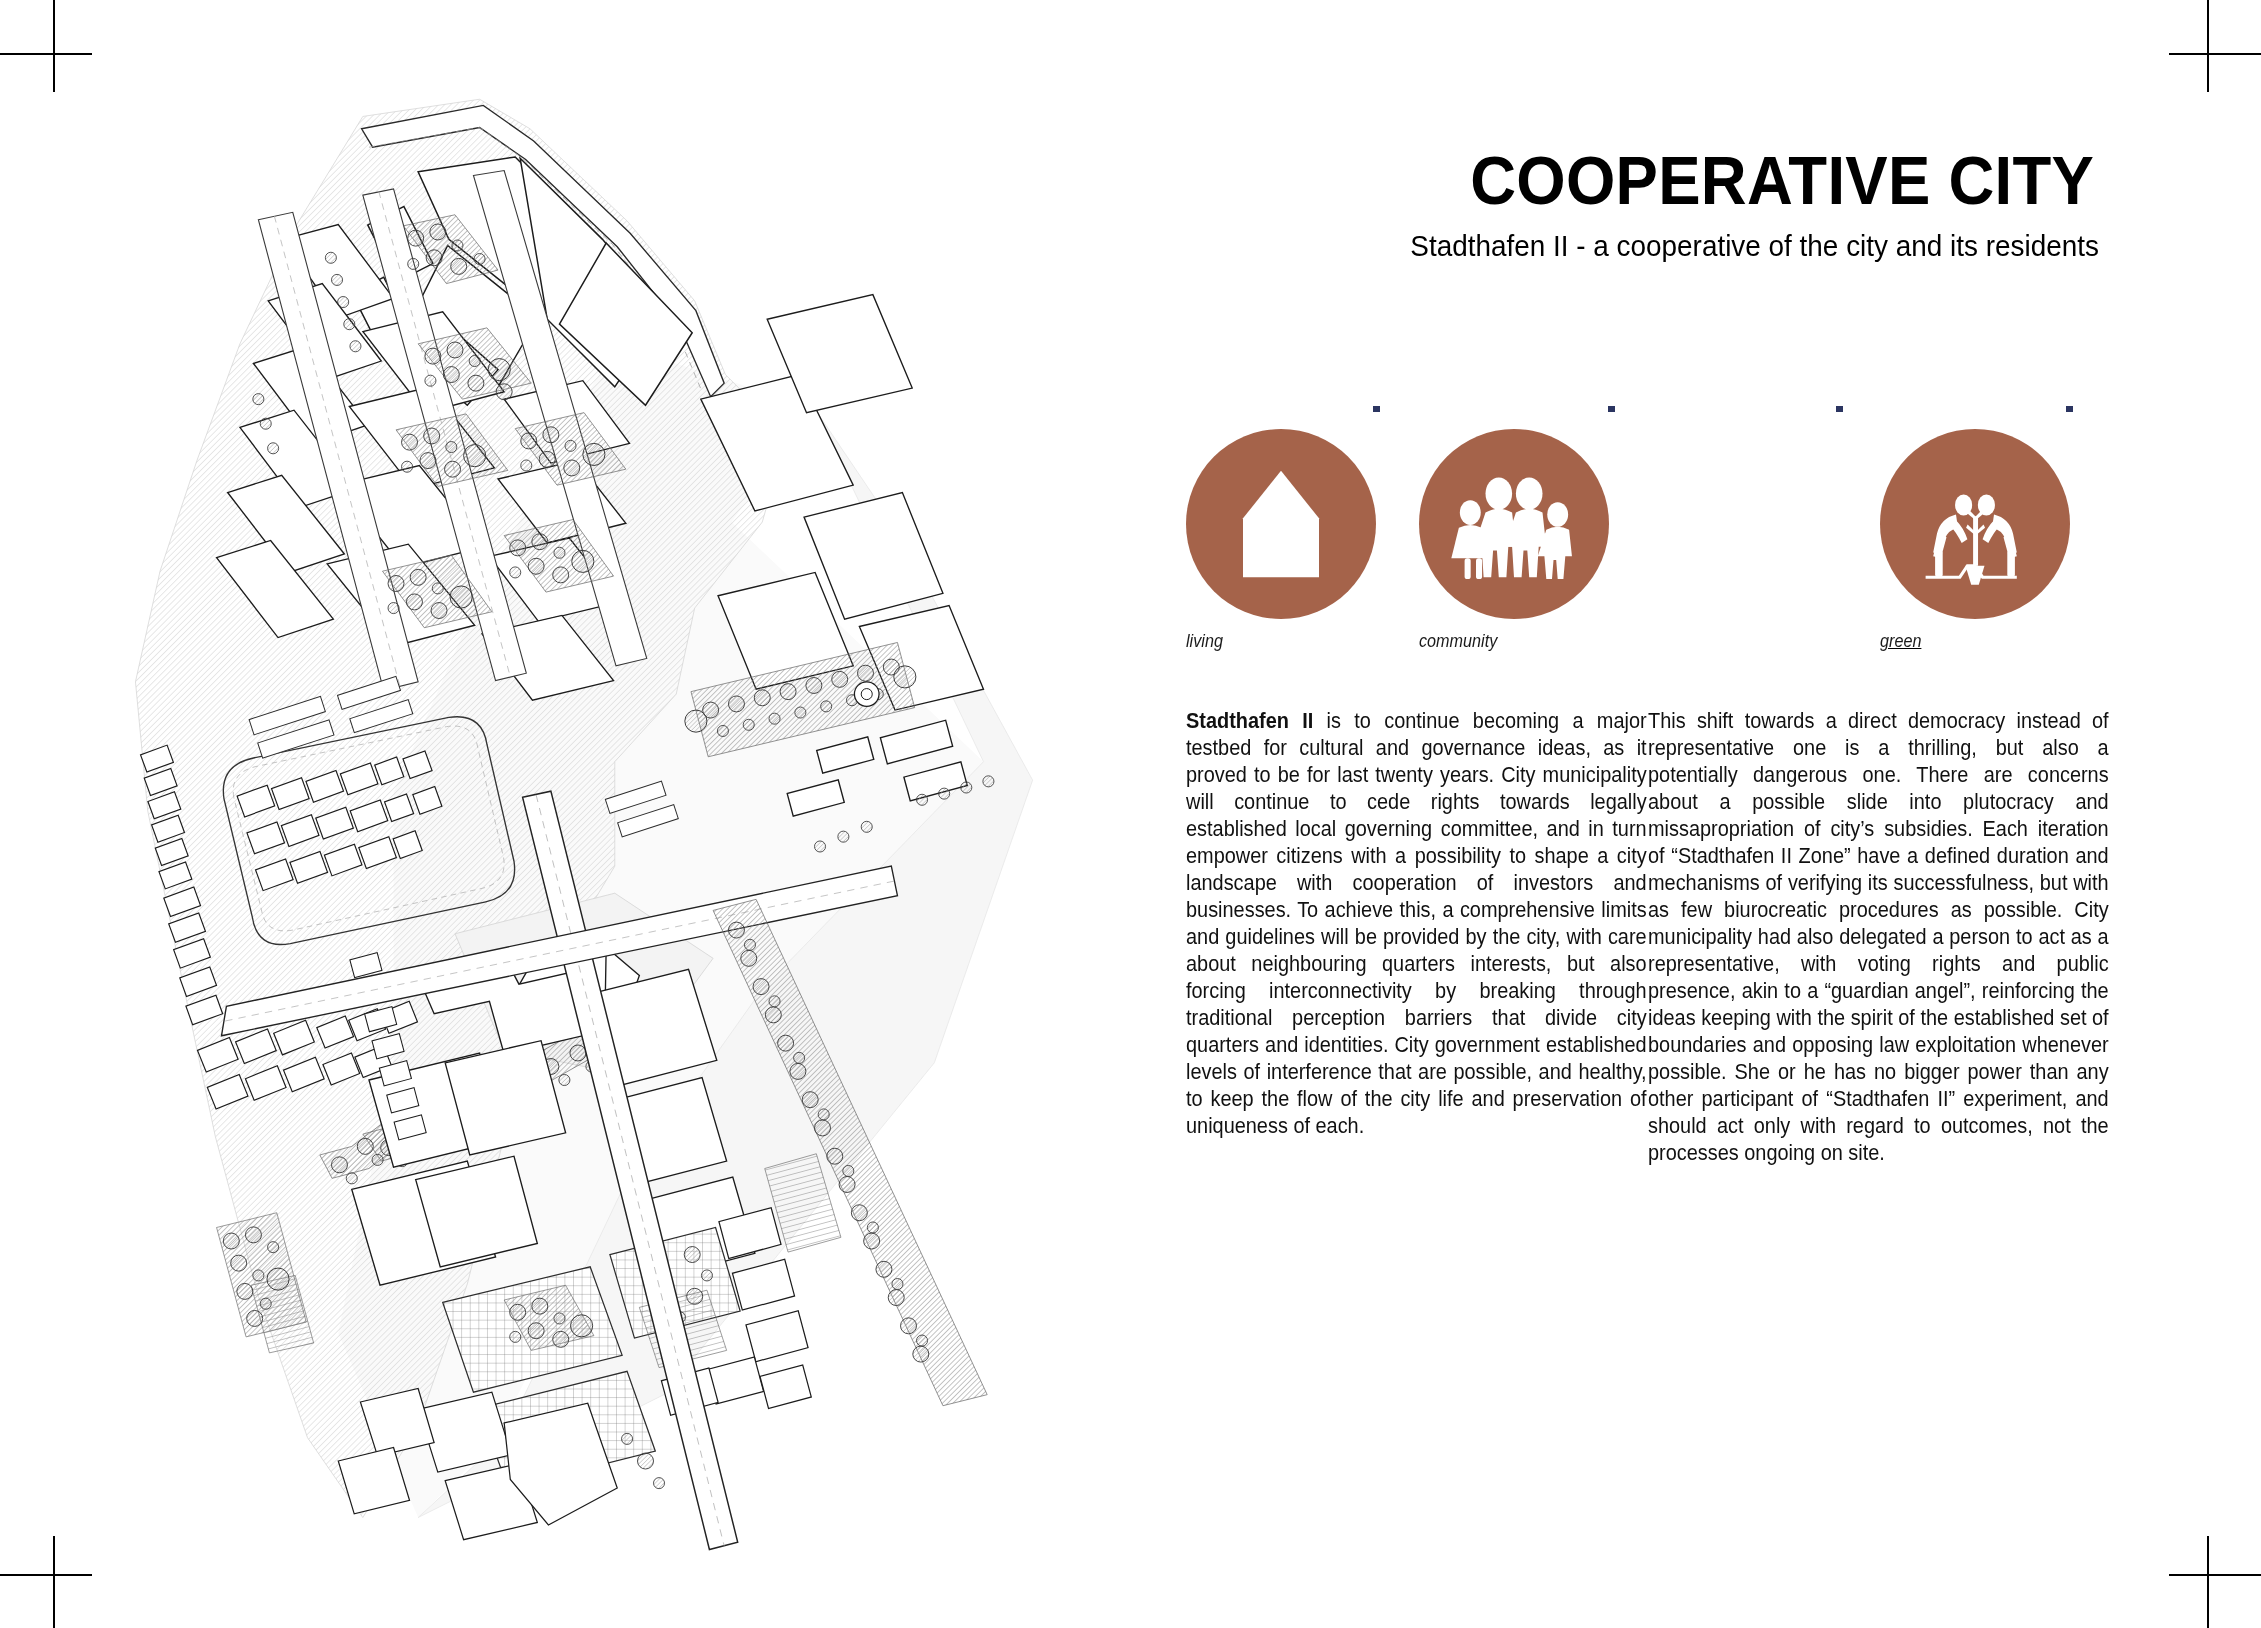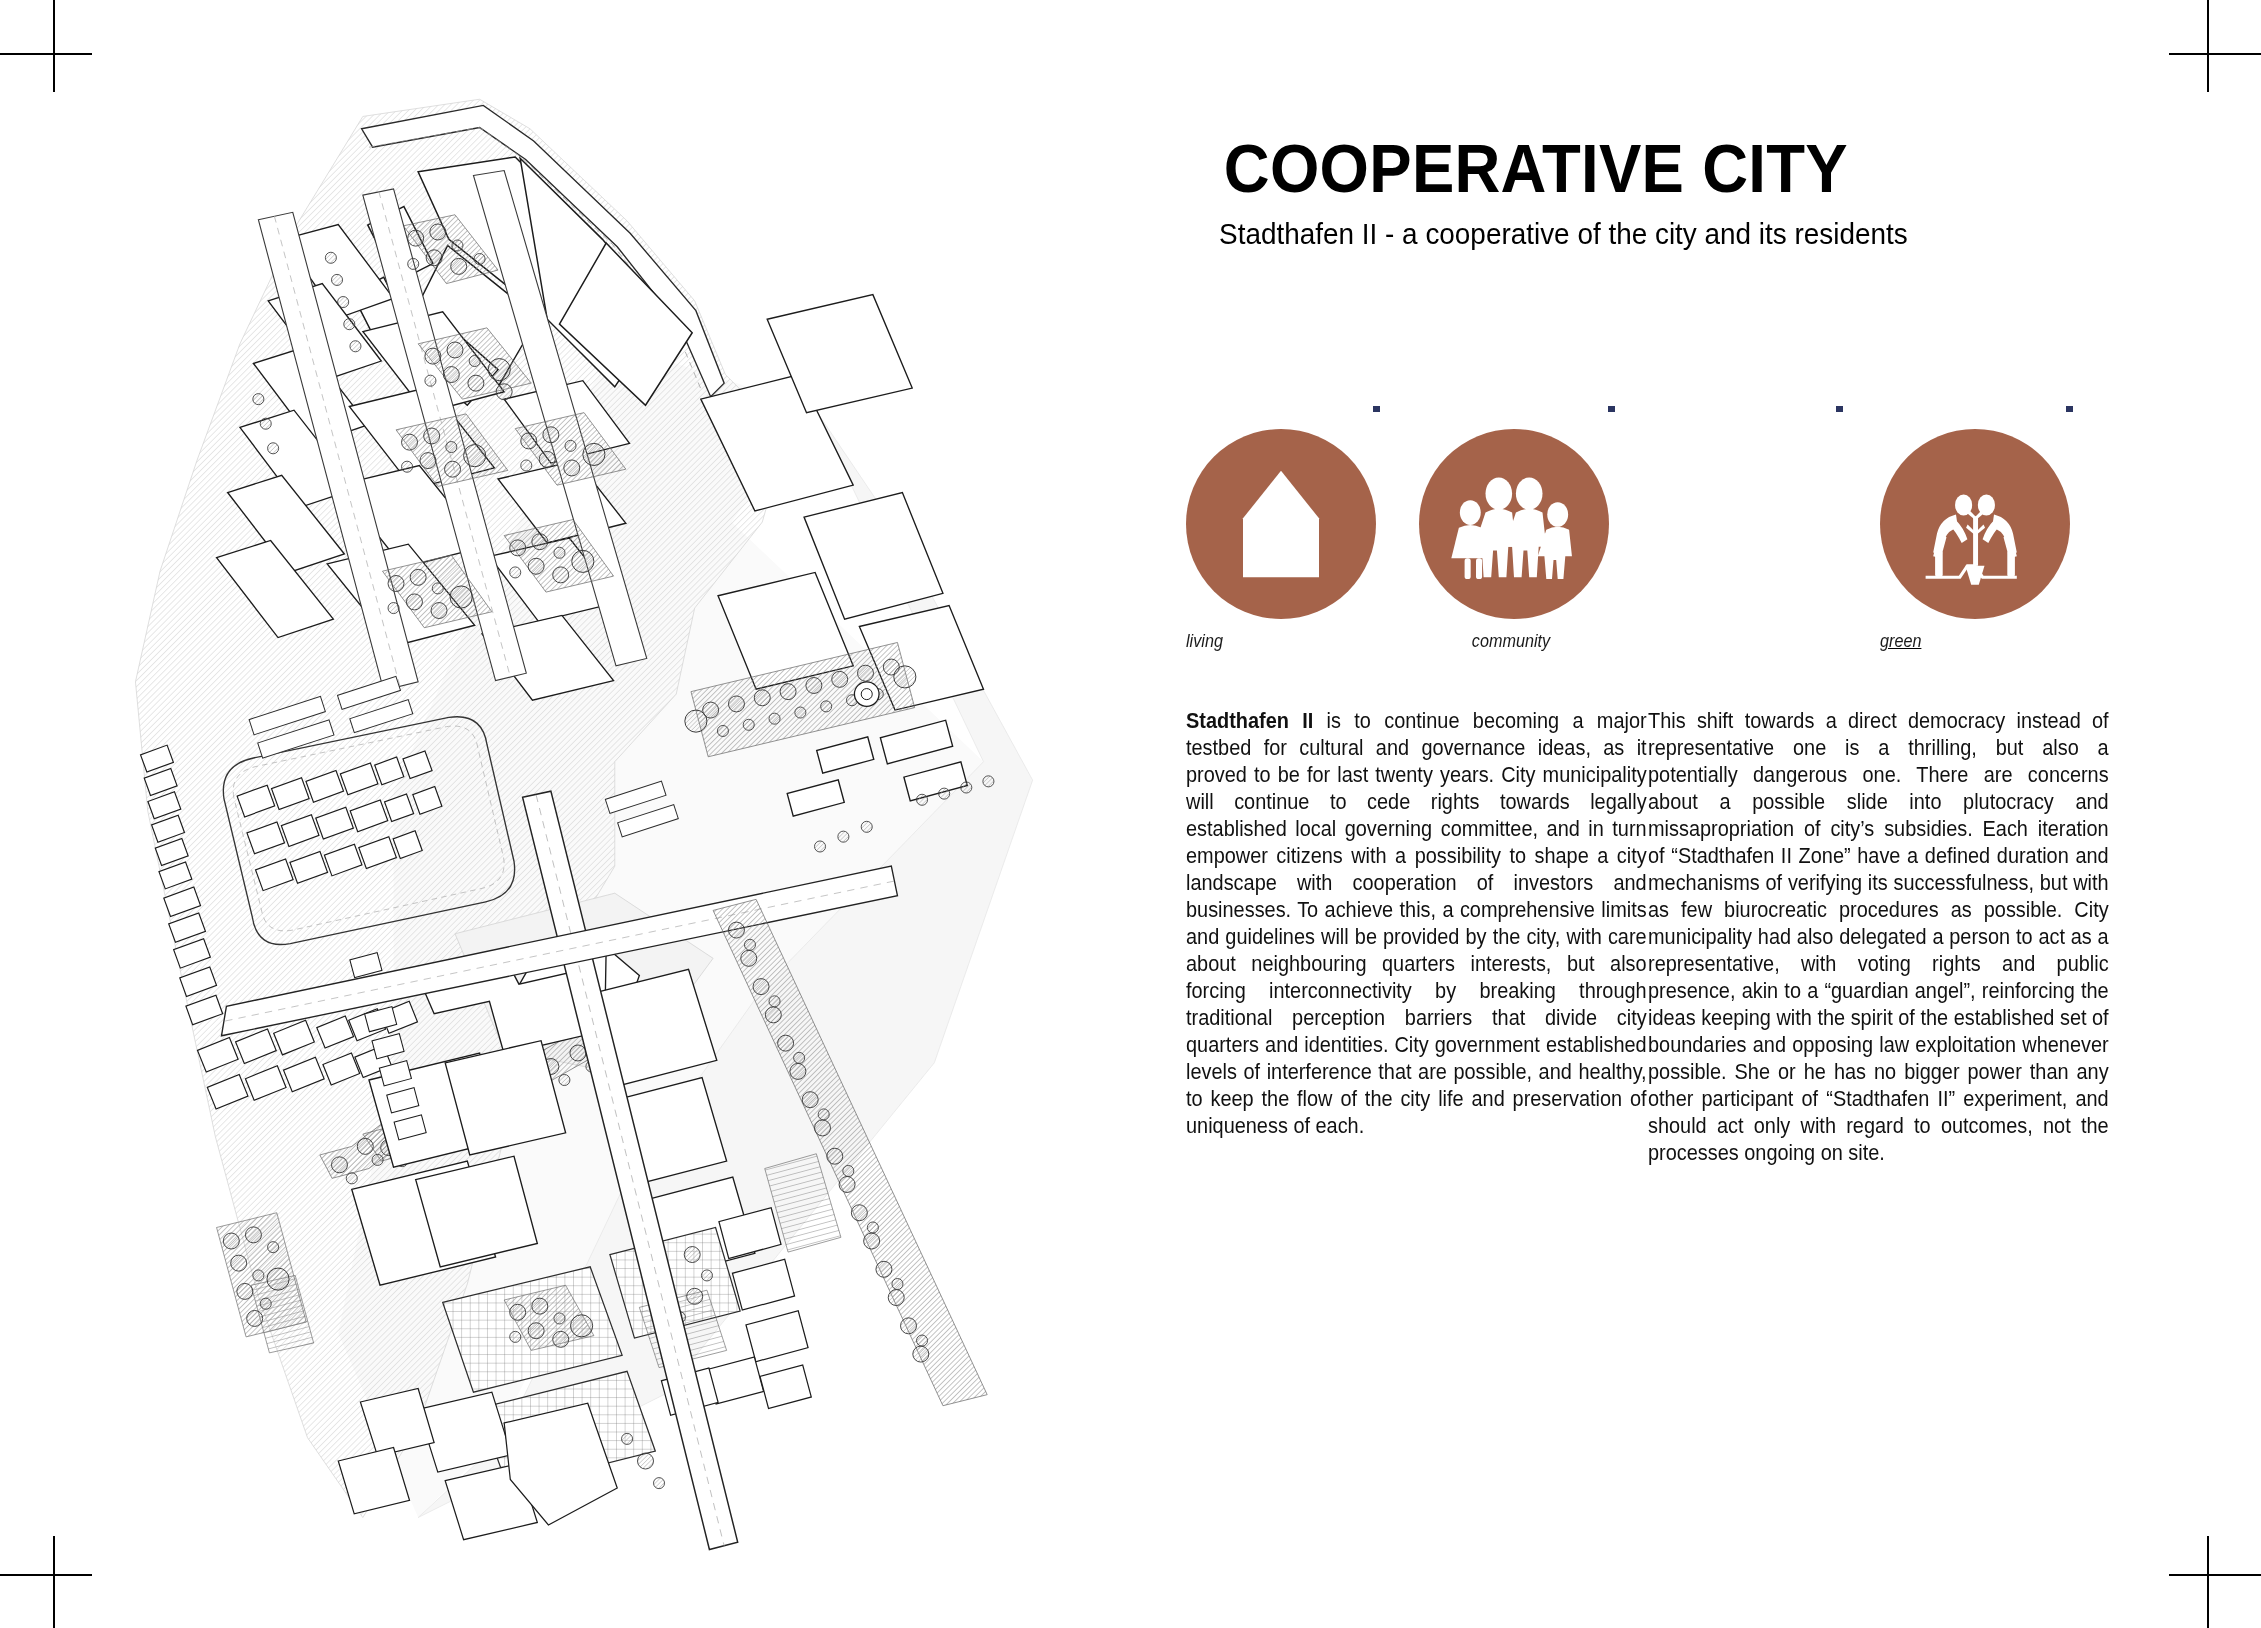--- a/index.html
+++ b/index.html
@@ -30,22 +30,22 @@
 
   
   #content{
     position:absolute;
     left:1186px;top:0;
     width:995px;height:1628px;
   }
 
   
   #title-block{
-    position:absolute;left:0;top:134px;width:946px;
-    text-align:left;
+    position:absolute;left:0;top:146px;width:946px;
+    text-align:right;
   }
   #page-title{
     font-family:"Liberation Sans","DejaVu Sans",sans-serif;
     font-weight:700;
     font-size:69px;
     line-height:1.0;
     letter-spacing:0.3px;
     color:#000;
     transform:scaleX(0.92);
     transform-origin:center;
@@ -592,21 +592,21 @@
 
       <div class="icon-cell" style="left:0px;">
         <div class="icon-disc" style="background:#A5634A;">
           <svg viewBox="0 0 100 100">
             <path d="M50 22 L70 47 L70 78 L30 78 L30 47 Z" fill="#ffffff"></path>
           </svg>
         </div>
         <div class="icon-label">living</div>
       </div>
 
-      <div class="icon-cell" style="left:233px;text-align:center;">
+      <div class="icon-cell" style="left:233px;">
         <div class="icon-disc" style="background:#A5634A;">
           <svg viewBox="0 0 100 100">
             <g fill="#ffffff">
 
               <ellipse cx="42" cy="34" rx="7" ry="8.5"></ellipse>
               <path d="M35 44 q7-4 14 0 l2 18 -4 0 -1 16 -4 0 -1-14 -2 0 -1 14 -4 0 -1-16 -4 0 Z"></path>
 
               <ellipse cx="58" cy="34" rx="7" ry="8.5"></ellipse>
               <path d="M51 44 q7-4 14 0 l2 18 -4 0 -1 16 -4 0 -1-14 -2 0 -1 14 -4 0 -1-16 -4 0 Z"></path>
 

